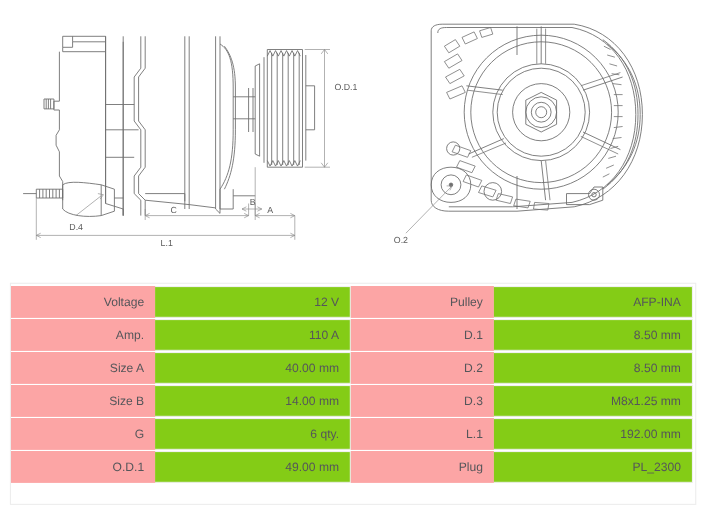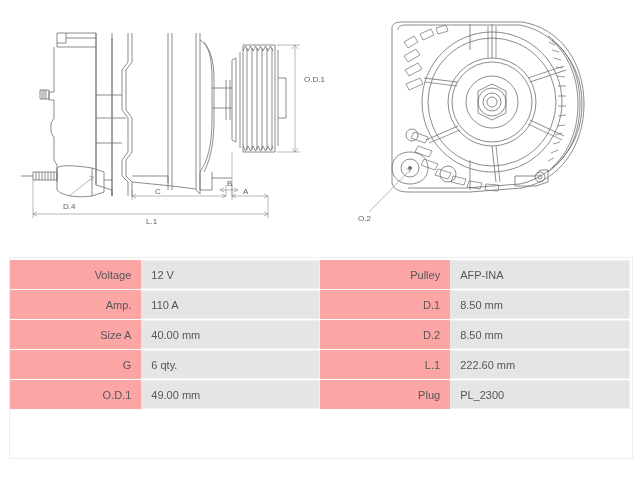--- a/index.html
+++ b/index.html
@@ -52,21 +52,22 @@
     white-space: nowrap;
     overflow: hidden;
   }
   td.lbl {
     background: #fca5a5;
     text-align: right;
     color: #55565a;
     width: 128px;
   }
   td.val {
-    background: #e5e5e5;
+    background: #84cc16;
+    text-align: right;
     color: #55565a;
     border: 1px solid #f0f0f0;
     border-left: none;
     width: 182px;
   }
   #table-frame {
     position: absolute;
     left: 9px; top: 257px;
     width: 622px; height: 200px;
     border: 1px solid #ededed;
@@ -315,24 +316,30 @@
         <td class="lbl">D.1</td>
         <td class="val">8.50 mm</td>
       </tr>
       <tr>
         <td class="lbl">Size A</td>
         <td class="val">40.00 mm</td>
         <td class="lbl">D.2</td>
         <td class="val">8.50 mm</td>
       </tr>
       <tr>
+        <td class="lbl">Size B</td>
+        <td class="val">14.00 mm</td>
+        <td class="lbl">D.3</td>
+        <td class="val">M8x1.25 mm</td>
+      </tr>
+      <tr>
         <td class="lbl">G</td>
         <td class="val">6 qty.</td>
         <td class="lbl">L.1</td>
-        <td class="val">222.60 mm</td>
+        <td class="val">192.00 mm</td>
       </tr>
       <tr>
         <td class="lbl">O.D.1</td>
         <td class="val">49.00 mm</td>
         <td class="lbl">Plug</td>
         <td class="val">PL_2300</td>
       </tr>
     </tbody>
   </table>
 

